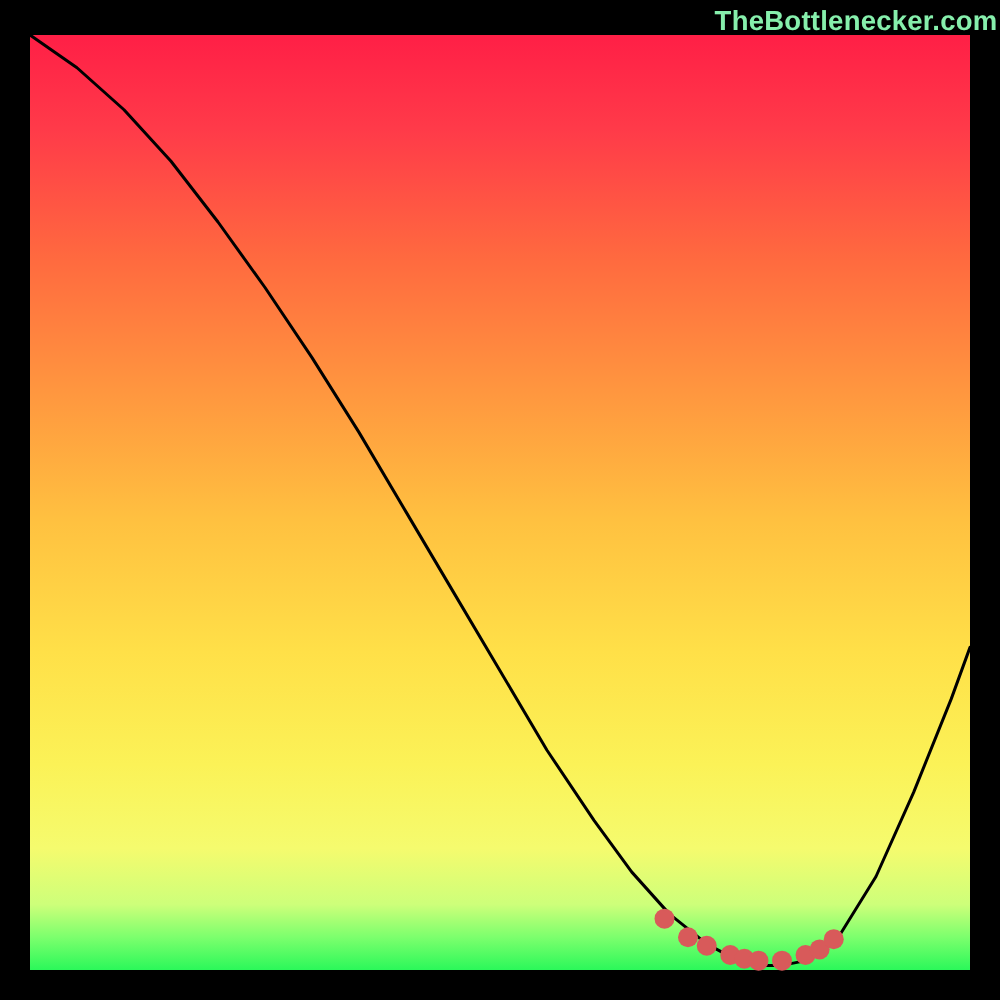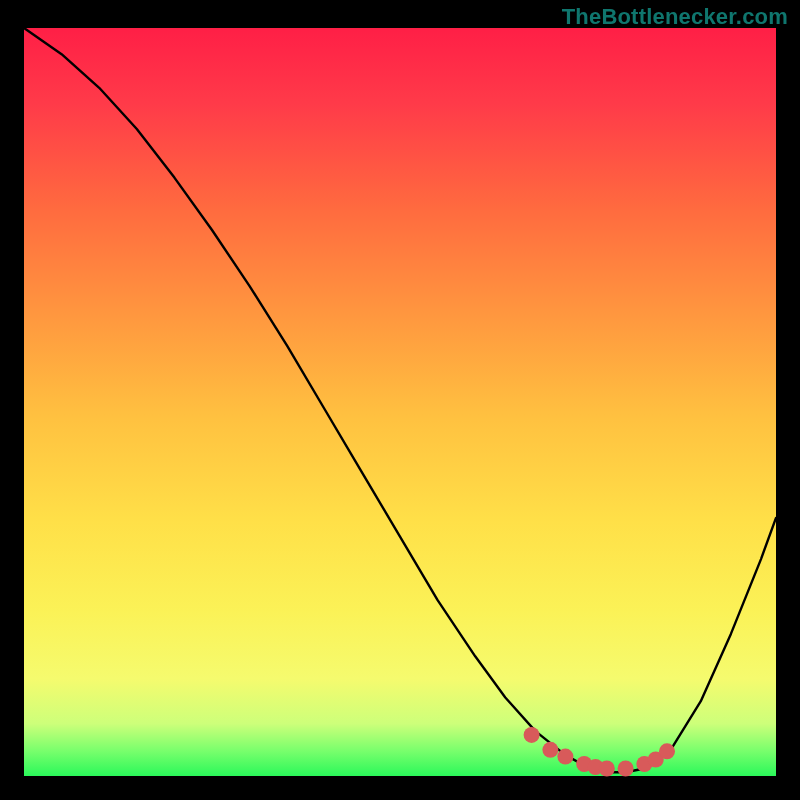--- a/index.html
+++ b/index.html
@@ -12,23 +12,23 @@
   }
   .stage {
     position: relative;
     width: 800px;
     height: 800px;
   }
   svg { display: block; }
   .watermark {
     position: absolute;
     top: 4px;
-    right: 12px;
+    right: 2px;
     font: 600 22px Arial, Helvetica, sans-serif;
-    color: #0f766e;
+    color: #86efac;
     letter-spacing: 0.2px;
     user-select: none;
   }
 </style>
 </head>
 <body>
 
 <div class="stage">
   <svg id="svg" width="800" height="800" viewBox="0 0 800 800">
       <defs>

